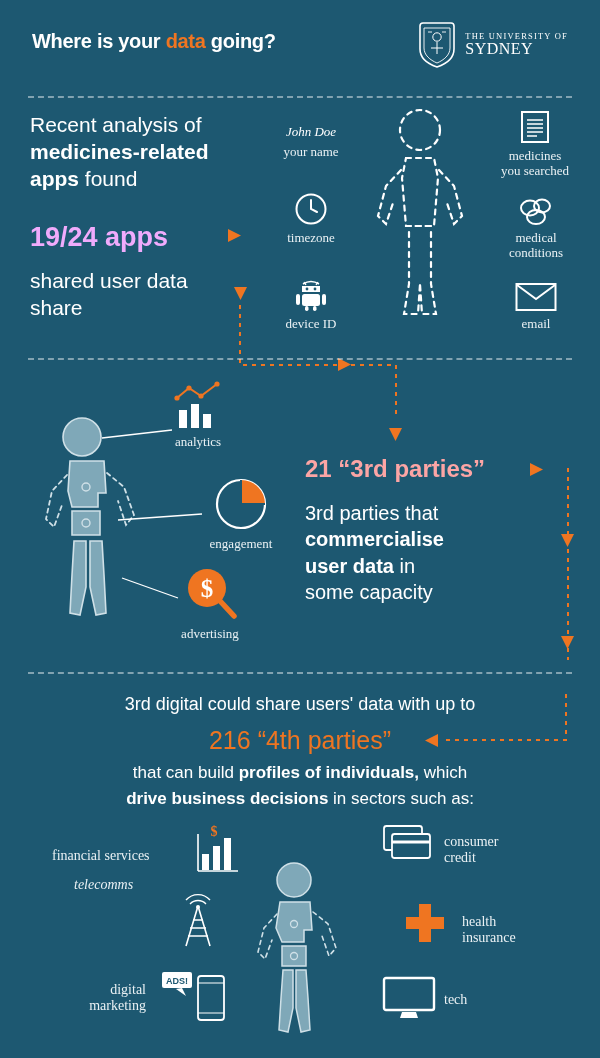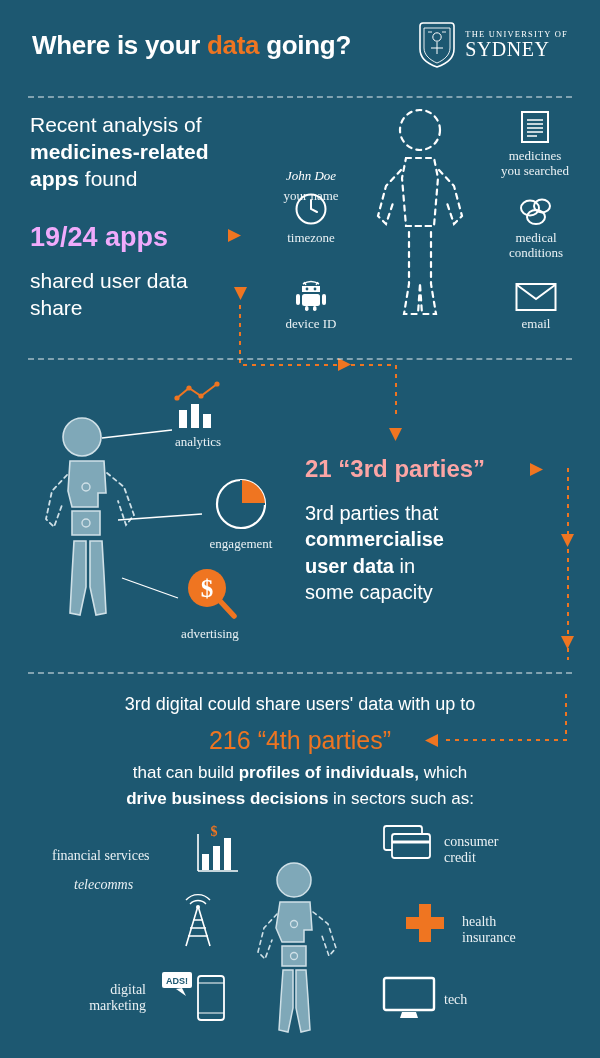--- a/index.html
+++ b/index.html
@@ -23,28 +23,28 @@
     position: absolute;
     left: 28px; right: 28px;
     border-top: 2px dashed rgba(255,255,255,0.45);
     height: 0;
   }
 
   
   #header { position: absolute; top: 0; left: 0; width: 600px; height: 92px; }
   #title {
     position: absolute; left: 32px; top: 30px;
-    font-size: 26px; font-weight: bold; letter-spacing: -0.3px;
+    font-size: 20px; font-weight: bold; letter-spacing: -0.3px;
     white-space: nowrap;
   }
   #logo { position: absolute; right: 32px; top: 22px; display: flex; align-items: center; gap: 9px; }
   #crest { width: 38px; height: 46px; }
   #logo-text { line-height: 1.05; }
   #uni-line { font-size: 8.5px; letter-spacing: 1.2px; font-family: "Liberation Serif", serif; }
-  #syd-line { font-size: 20px; letter-spacing: 0.5px; font-family: "Liberation Serif", serif; }
+  #syd-line { font-size: 16px; letter-spacing: 0.5px; font-family: "Liberation Serif", serif; }
 
   
   #rule1 { top: 96px; }
   #s1-text {
     position: absolute; left: 30px; top: 112px; width: 245px;
     font-size: 21px; line-height: 1.28;
   }
   #s1-big {
     position: absolute; left: 30px; top: 222px;
     font-size: 27px; font-weight: bold; color: #f0abfc;
@@ -148,21 +148,21 @@
     <path d="M4,0 L4,60 L160,60 L160,110" fill="none" stroke="#ef7521" stroke-width="2" stroke-dasharray="4,5"></path>
   </svg>
   <svg style="position:absolute;left:338px;top:357px;" width="16" height="16">
     <polygon points="0,1 13,7.5 0,14" fill="#ef7521"></polygon>
   </svg>
   <svg style="position:absolute;left:388px;top:428px;" width="16" height="16">
     <polygon points="1,0 14,0 7.5,13" fill="#ef7521"></polygon>
   </svg>
 
   <div class="datanode" style="left:262px;top:124px;width:98px;">
-    <div style="font-family:'Liberation Serif',serif;font-style:italic;font-size:13px;margin-top:44px;">John Doe</div>
+    <div style="font-family:'Liberation Serif',serif;font-style:italic;font-size:13px;">John Doe</div>
     <div class="cap">your name</div>
   </div>
 
   <div class="datanode" style="left:268px;top:192px;width:86px;">
     <svg width="34" height="34" viewBox="0 0 34 34" style="margin:0 auto;">
       <circle cx="17" cy="17" r="14.5" fill="none" stroke="#ffffff" stroke-width="2"></circle>
       <path d="M17 8 L17 17 L23 20" fill="none" stroke="#ffffff" stroke-width="2" stroke-linecap="round"></path>
     </svg>
     <div class="cap">timezone</div>
   </div>

